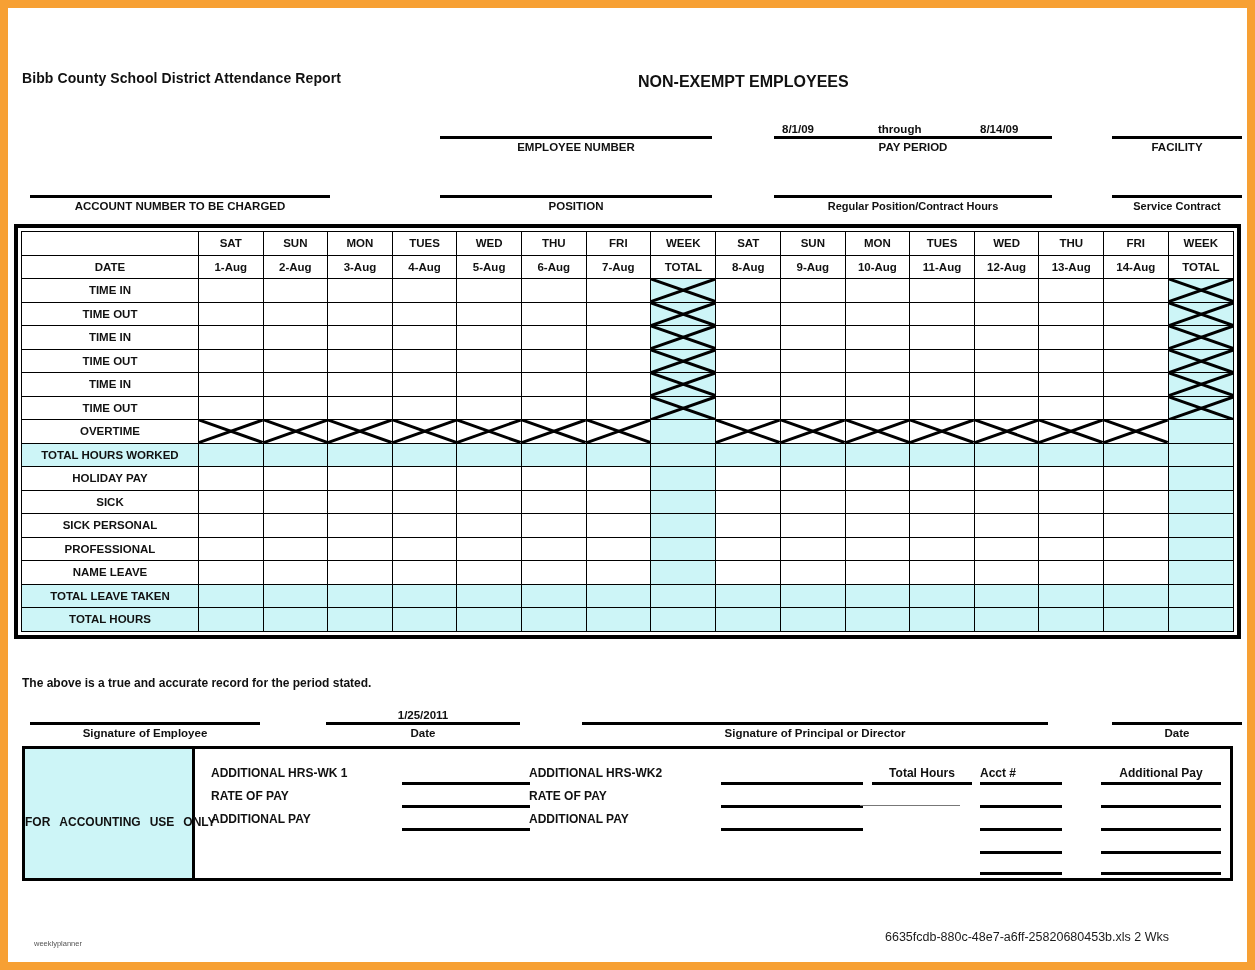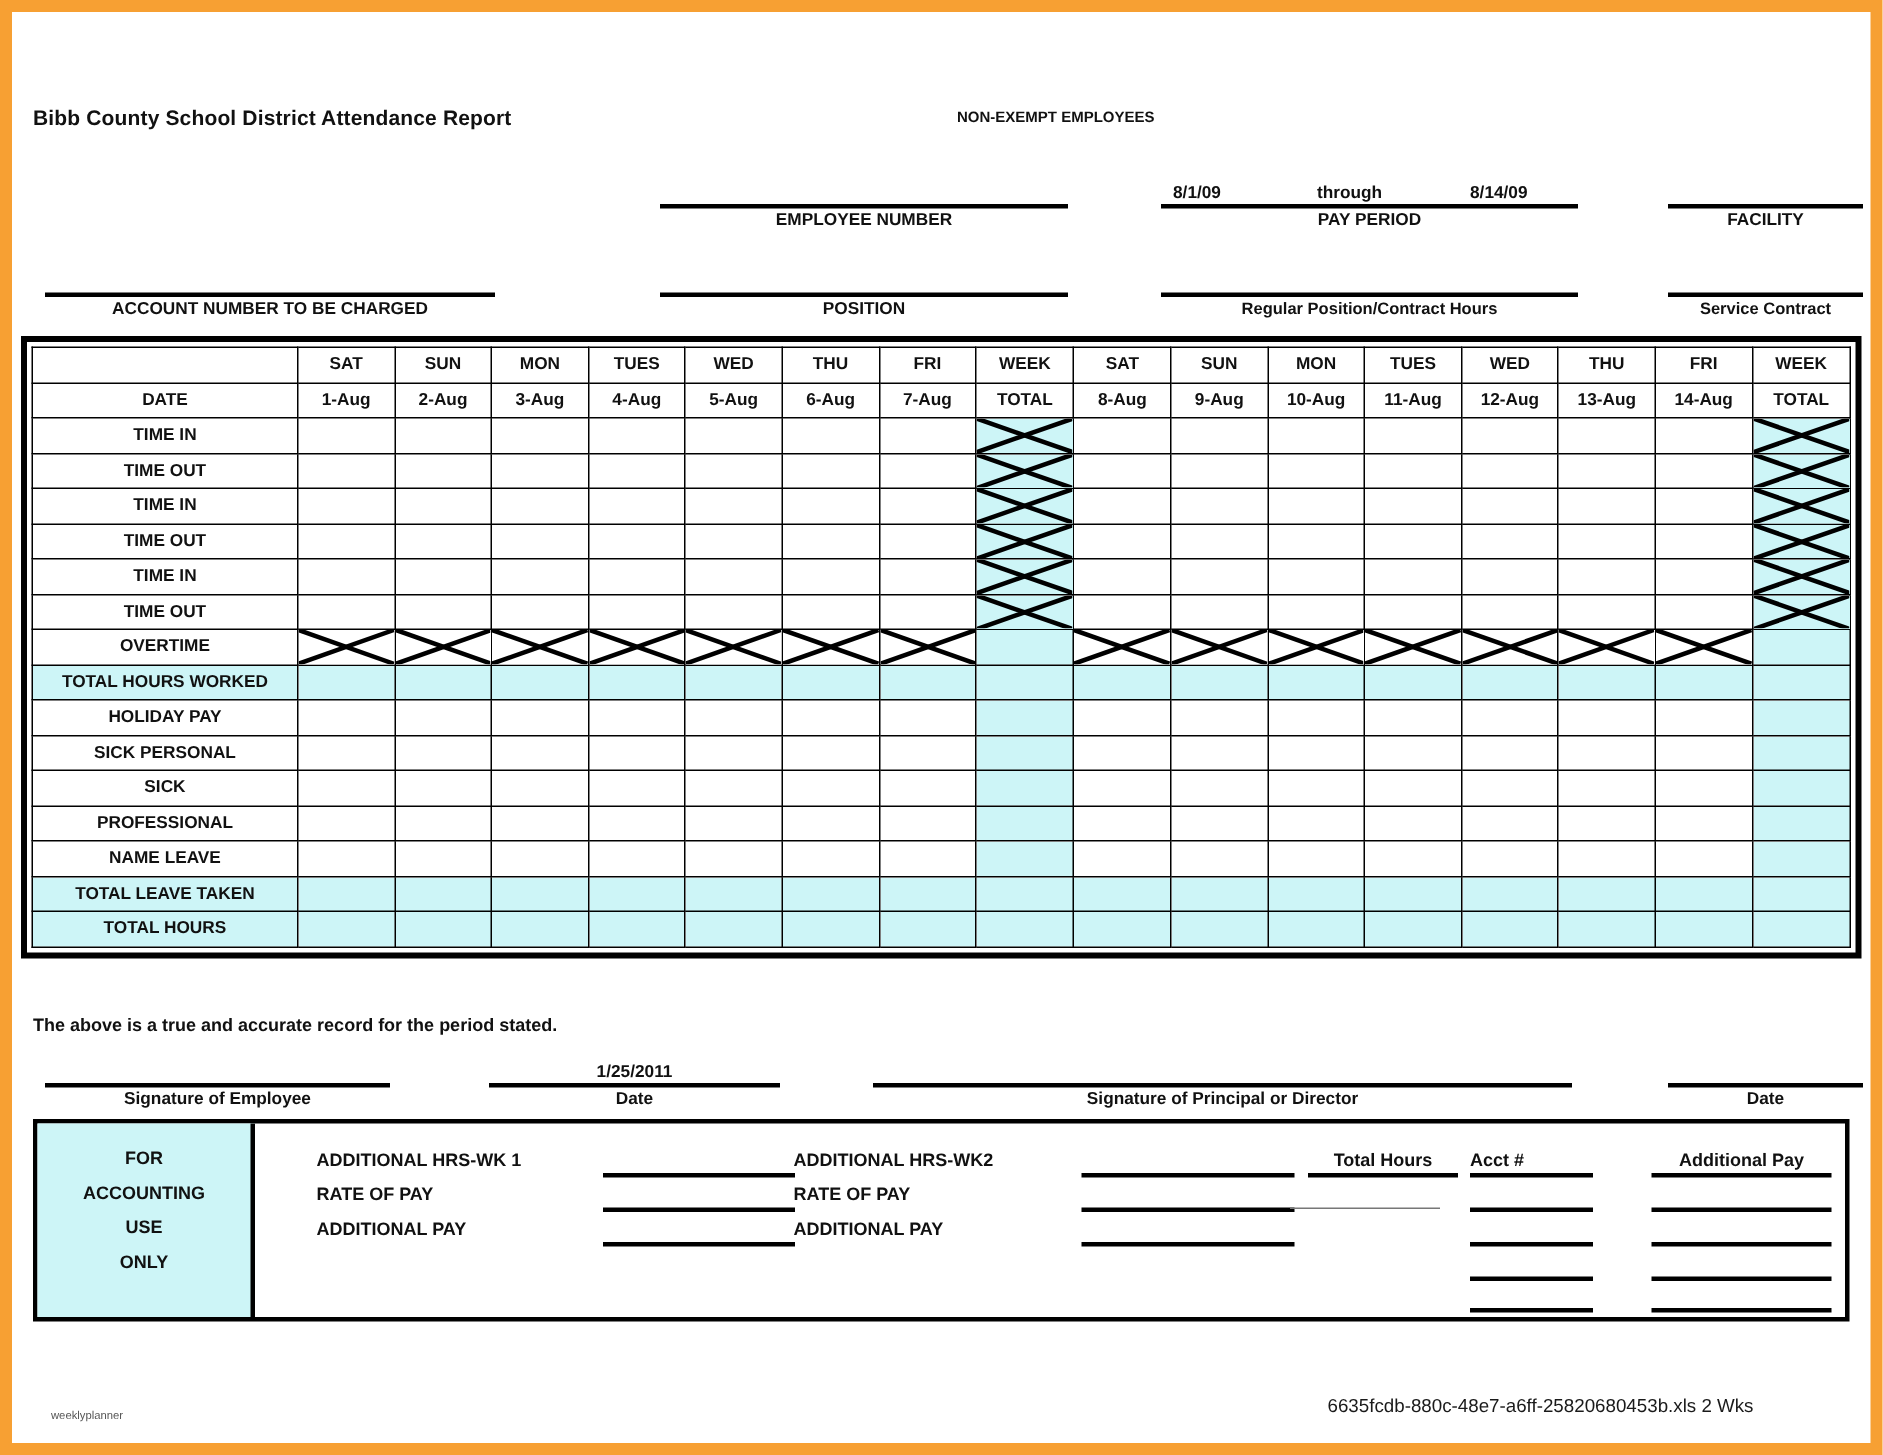--- a/index.html
+++ b/index.html
@@ -18,21 +18,21 @@
   }
 
   
   .hdr-title{
     position:absolute;left:14px;top:62px;
     font-size:14px;font-weight:bold;color:#111;
     letter-spacing:.1px;
   }
   .hdr-nonexempt{
     position:absolute;left:630px;top:65px;
-    font-size:10px;font-weight:bold;color:#111;
+    font-size:16px;font-weight:bold;color:#111;
   }
 
   
   .field{position:absolute;}
   .field .rule{
     border-bottom:3px solid #000;
     width:100%;height:0;
   }
   .field .cap{
     text-align:center;
@@ -97,25 +97,25 @@
   
   .acct-box{
     position:absolute;left:14px;top:738px;
     width:1211px;height:135px;
     border:3px solid #000;
     box-sizing:border-box;
     background:#fff;
   }
   .acct-left{
     position:absolute;left:0;top:0;
-    width:145px;height:100%;
+    width:170px;height:100%;
     background:#cdf5f7;
     border-right:3px solid #000;
     box-sizing:border-box;
-    display:flex;flex-direction:column;
+    display:flex;flex-direction:row;
     align-items:center;justify-content:flex-start;
     padding-top:16px;
     gap:9px;
   }
   .acct-left div{
     font-size:12px;font-weight:bold;color:#111;
   }
   .acct-lbl{
     position:absolute;
     font-size:12px;font-weight:bold;color:#111;
@@ -554,40 +554,40 @@
             <td class=""></td>
             <td class=""></td>
             <td class=""></td>
             <td class=""></td>
             <td class=""></td>
             <td class=""></td>
             <td class=""></td>
             <td class="cy "></td>
           </tr>
           <tr>
+            <td class="lbl">SICK</td>
+            <td class=""></td>
+            <td class=""></td>
+            <td class=""></td>
+            <td class=""></td>
+            <td class=""></td>
+            <td class=""></td>
+            <td class=""></td>
+            <td class="cy "></td>
+            <td class=""></td>
+            <td class=""></td>
+            <td class=""></td>
+            <td class=""></td>
+            <td class=""></td>
+            <td class=""></td>
+            <td class=""></td>
+            <td class="cy "></td>
+          </tr>
+          <tr>
             <td class="lbl">SICK PERSONAL</td>
-            <td class=""></td>
-            <td class=""></td>
-            <td class=""></td>
-            <td class=""></td>
-            <td class=""></td>
-            <td class=""></td>
-            <td class=""></td>
-            <td class="cy "></td>
-            <td class=""></td>
-            <td class=""></td>
-            <td class=""></td>
-            <td class=""></td>
-            <td class=""></td>
-            <td class=""></td>
-            <td class=""></td>
-            <td class="cy "></td>
-          </tr>
-          <tr>
-            <td class="lbl">SICK</td>
             <td class=""></td>
             <td class=""></td>
             <td class=""></td>
             <td class=""></td>
             <td class=""></td>
             <td class=""></td>
             <td class=""></td>
             <td class="cy "></td>
             <td class=""></td>
             <td class=""></td>

